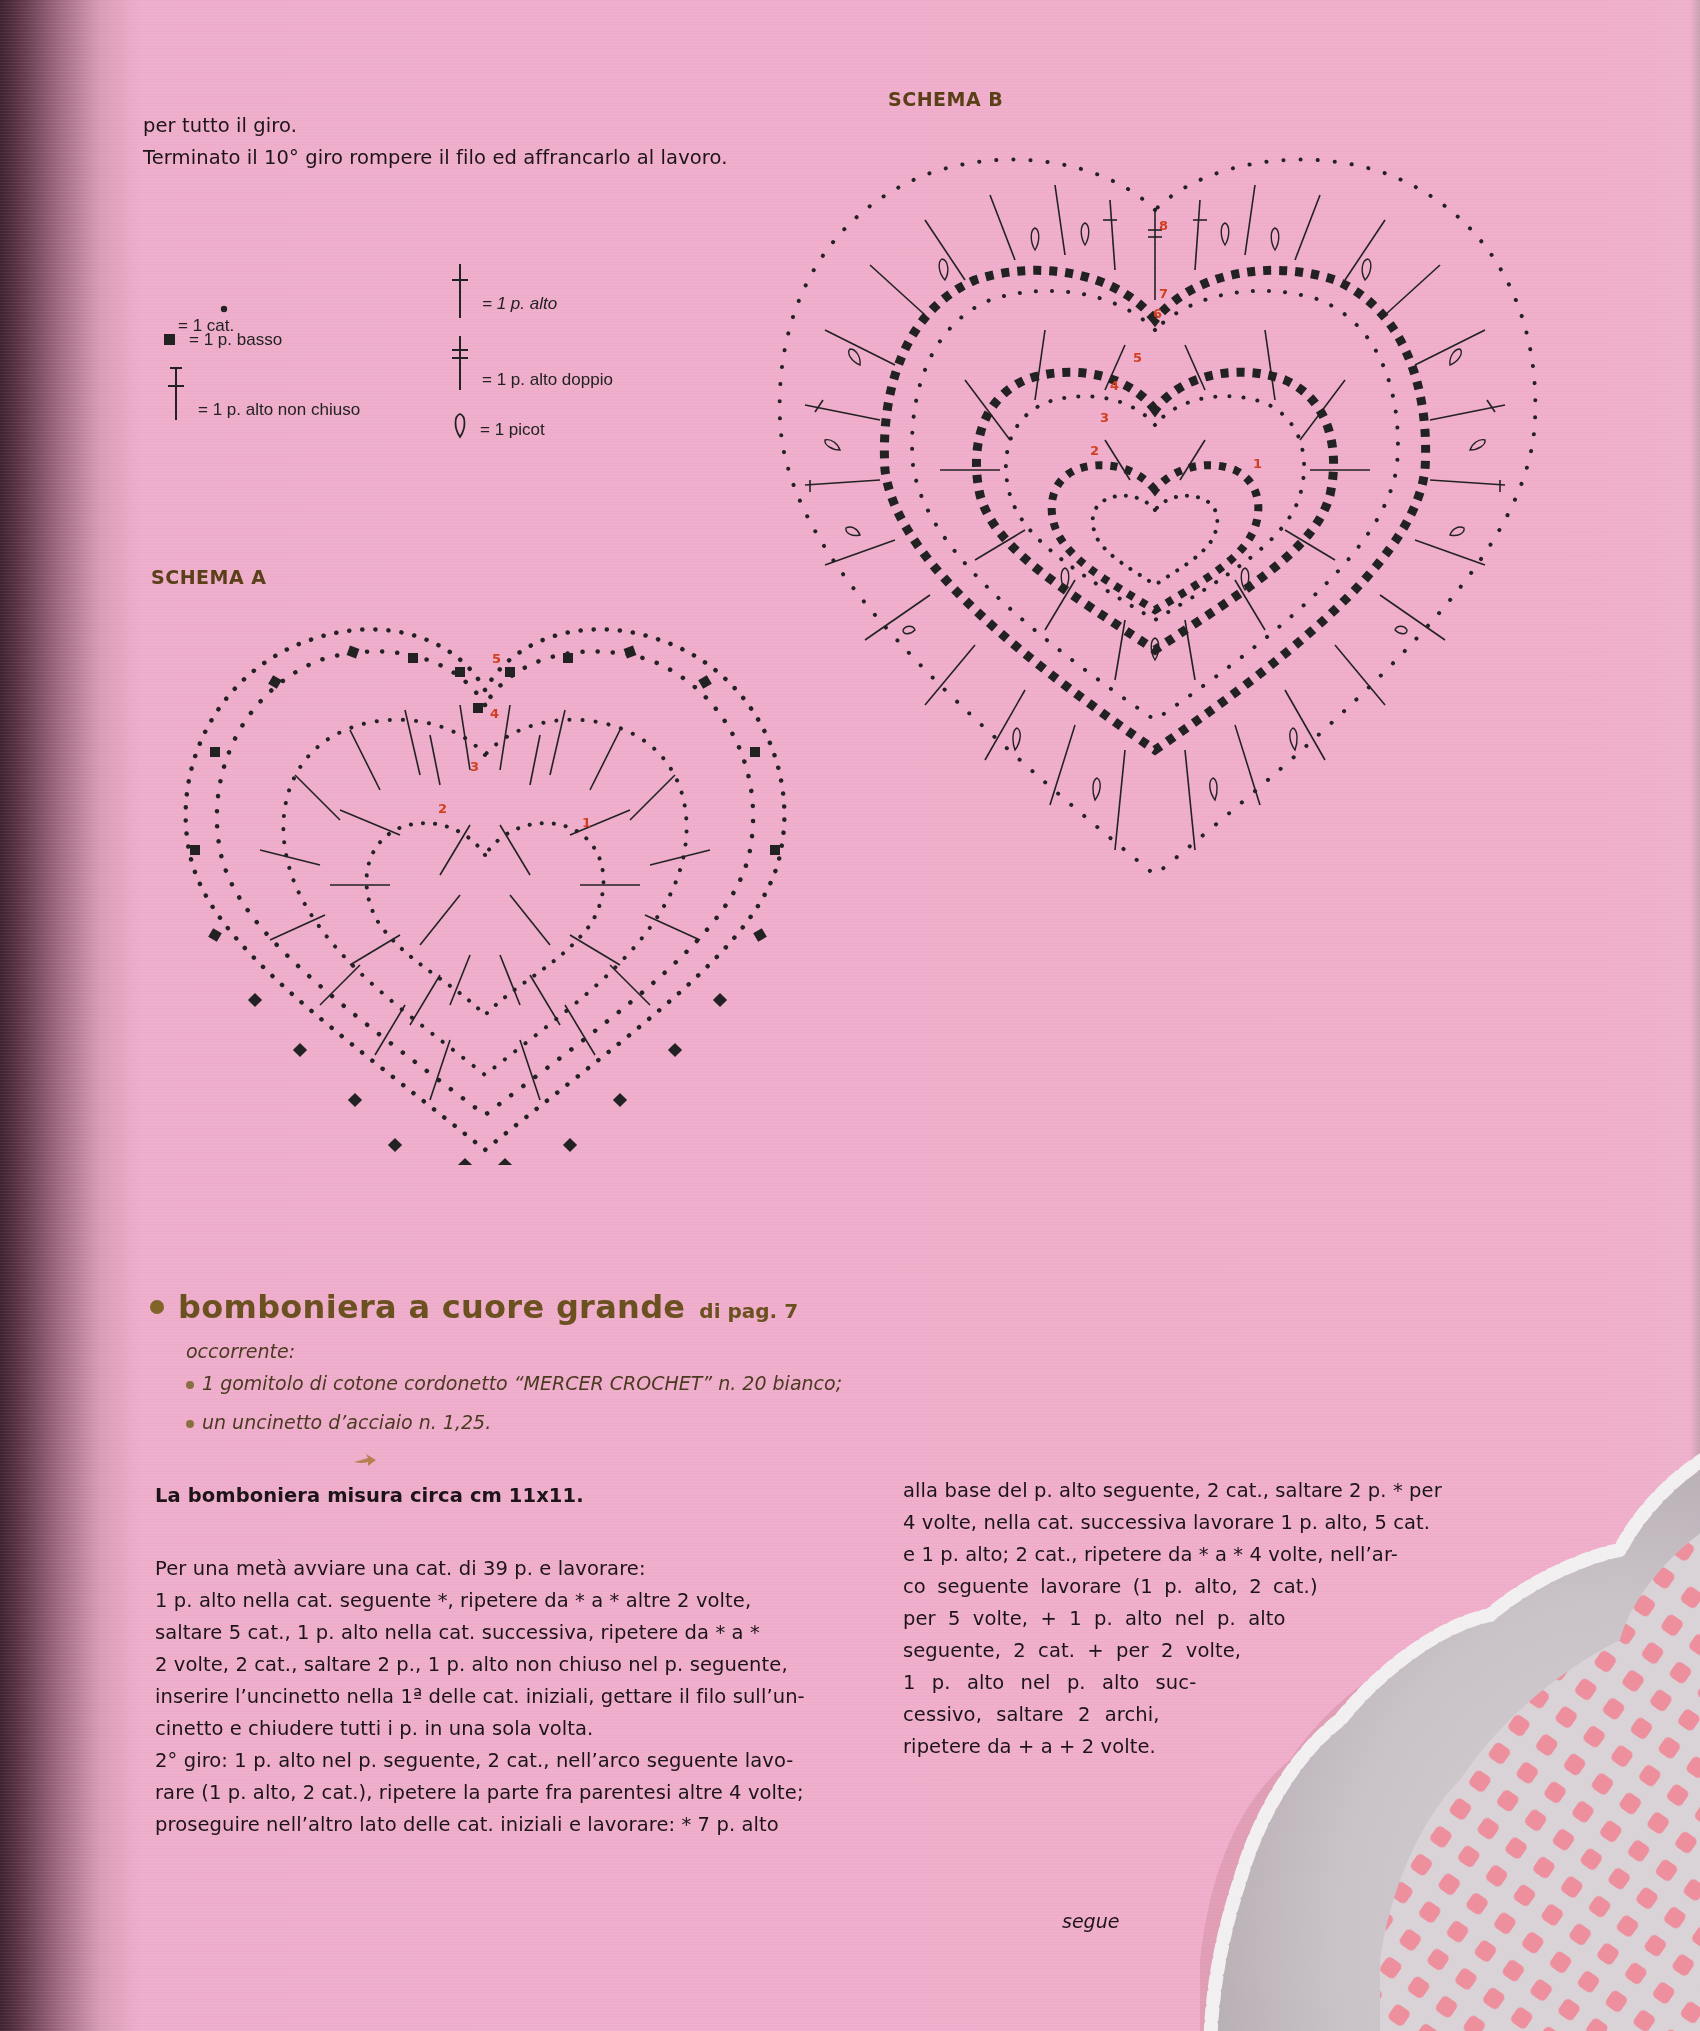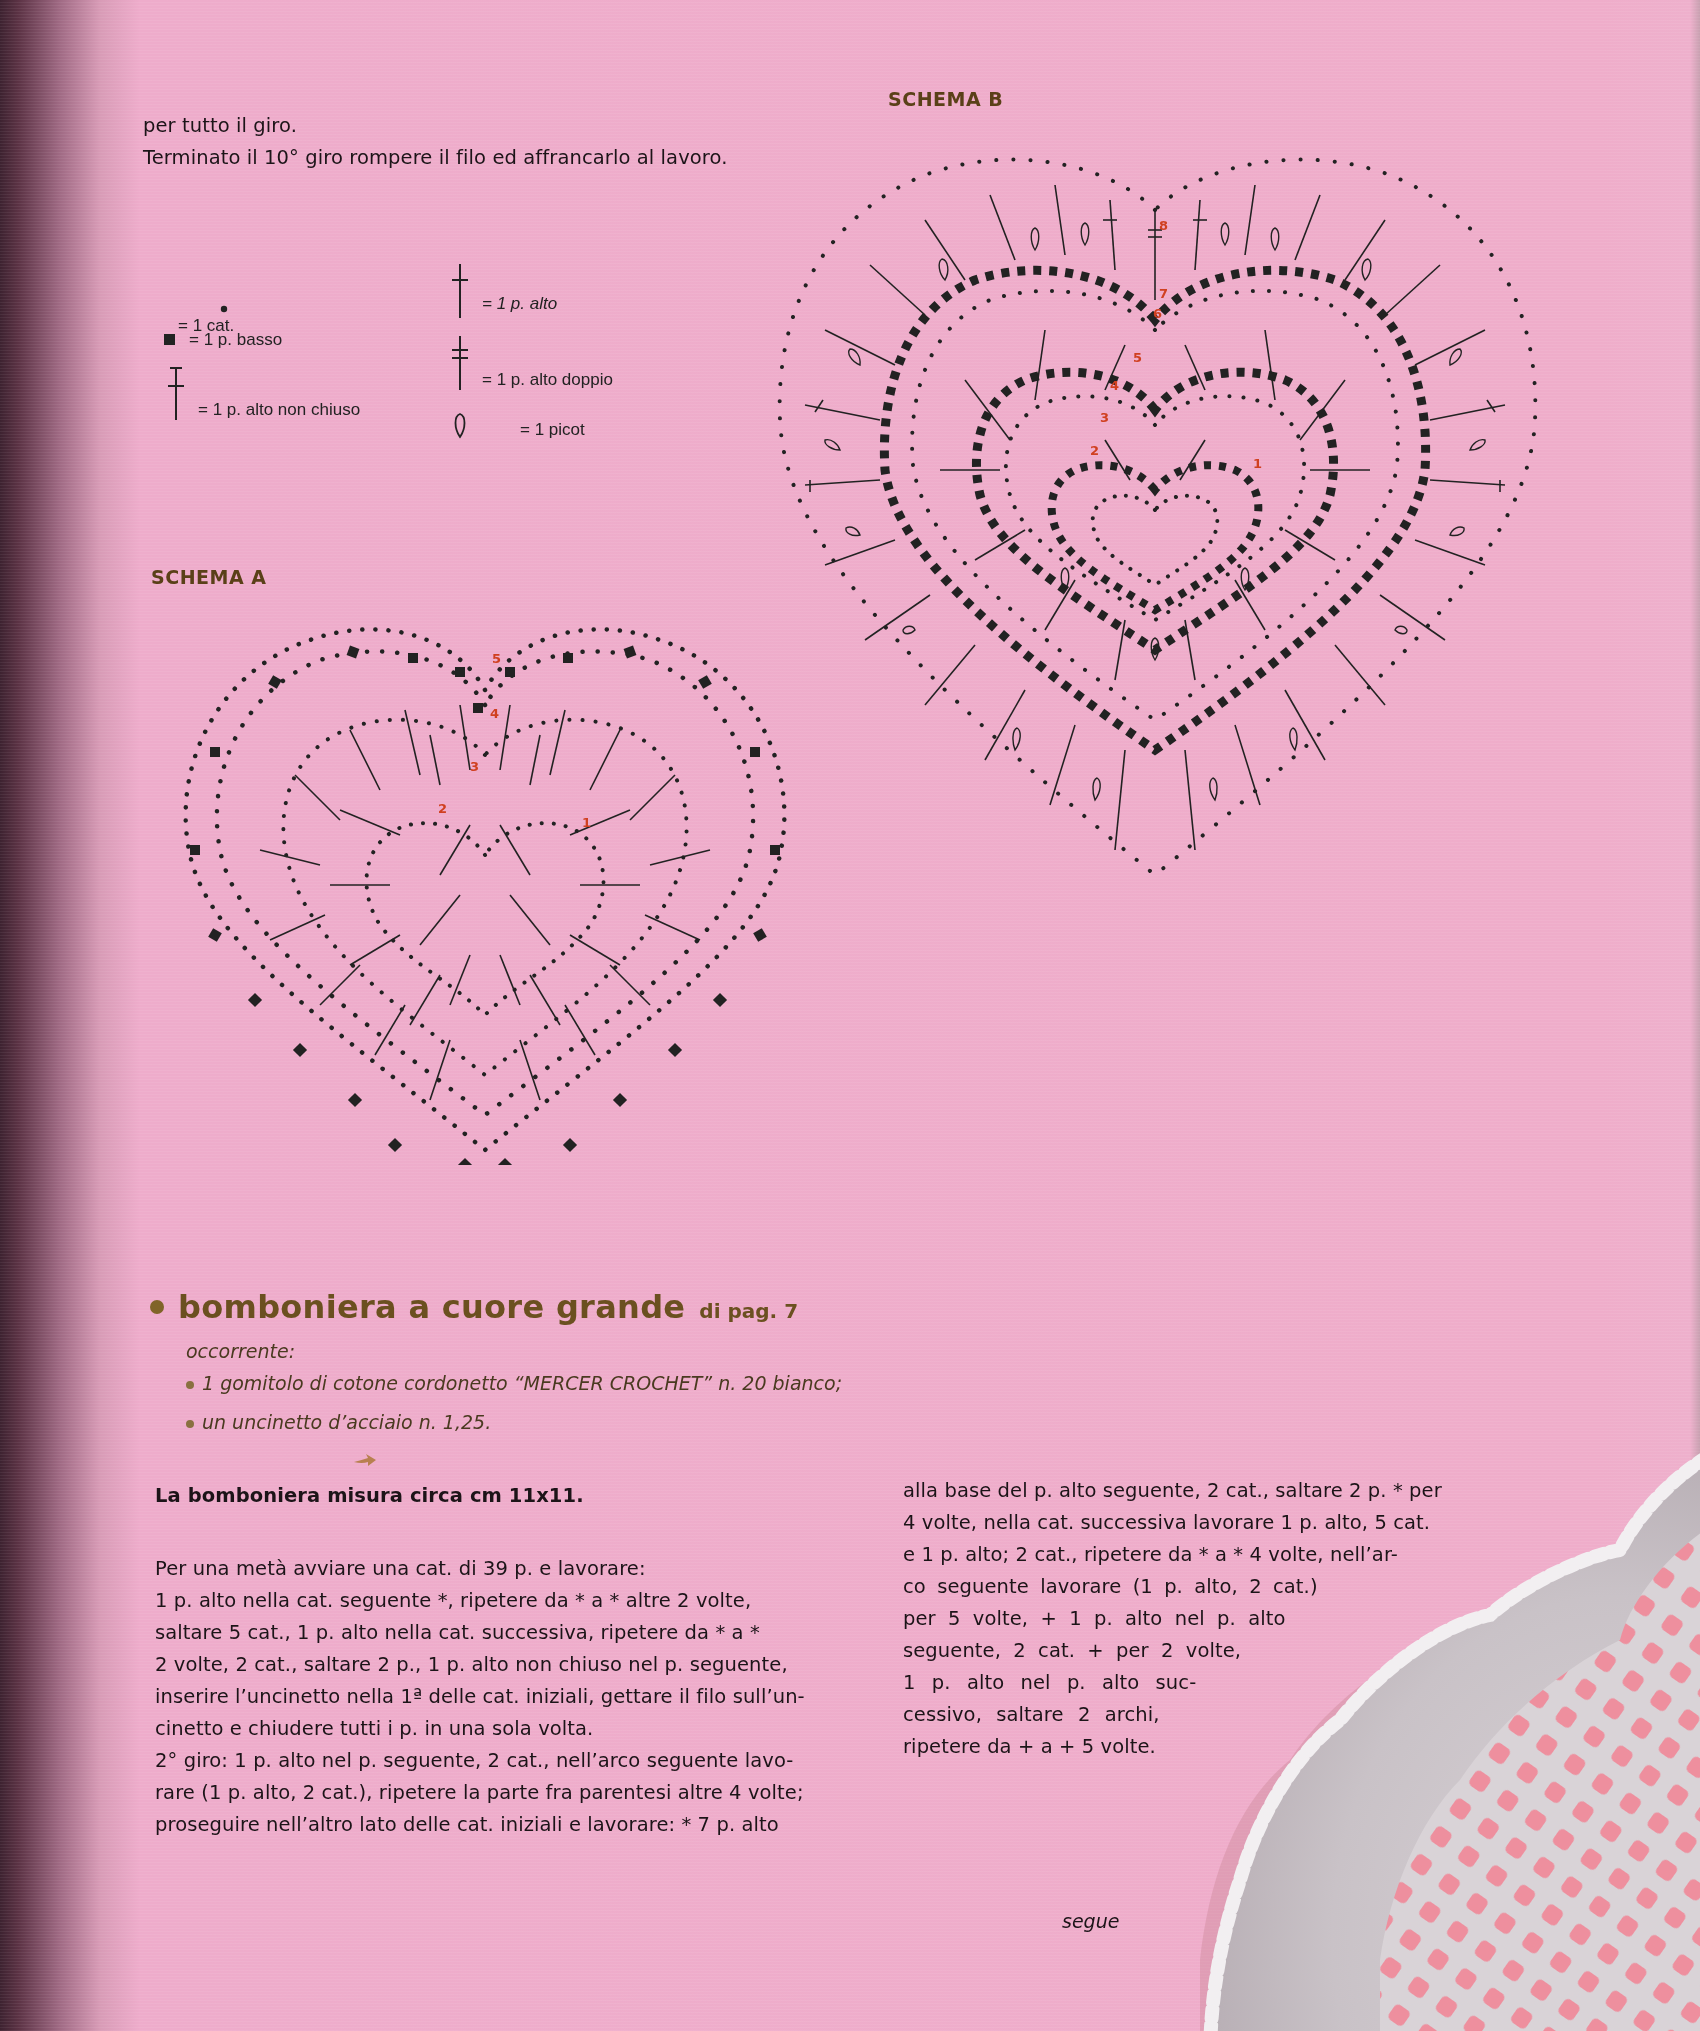--- a/index.html
+++ b/index.html
@@ -67,21 +67,21 @@
     <span style="margin-left:12px; margin-bottom:6px;font-style:italic;">= 1 p. alto</span>
   </div>
   <div class="legend-item" style="left:450px; top:334px;">
     <svg width="20" height="58">
       <line x1="10" y1="2" x2="10" y2="56" stroke="#222" stroke-width="2"></line>
       <line x1="2" y1="16" x2="18" y2="16" stroke="#222" stroke-width="2"></line>
       <line x1="2" y1="24" x2="18" y2="24" stroke="#222" stroke-width="2"></line>
     </svg>
     <span style="margin-left:12px; margin-bottom:2px;">= 1 p. alto doppio</span>
   </div>
-  <div class="legend-item" style="left:452px; top:410px;gap:40px;">
+  <div class="legend-item" style="left:452px; top:410px;">
     <svg width="16" height="30">
       <path d="M8 27 C2 18 2 6 8 4 C14 6 14 18 8 27 Z" fill="none" stroke="#222" stroke-width="1.8"></path>
     </svg>
     <span style="margin-left:12px;">= 1 picot</span>
   </div>
 </div>
 
 <div class="txt schema-label" style="left:888px; top:88px;">SCHEMA B</div>
 <div class="txt schema-label" style="left:151px; top:566px;">SCHEMA A</div>
 
@@ -331,16 +331,16 @@
 
 <div style="position:absolute; left:903px; top:1475px;">
   <div class="body-text">alla base del p. alto seguente, 2 cat., saltare 2 p. * per</div>
   <div class="body-text">4 volte, nella cat. successiva lavorare 1 p. alto, 5 cat.</div>
   <div class="body-text">e 1 p. alto; 2 cat., ripetere da * a * 4 volte, nell’ar-</div>
   <div class="body-text" style="word-spacing:5px;">co seguente lavorare (1 p. alto, 2 cat.)</div>
   <div class="body-text" style="word-spacing:6px;">per 5 volte, + 1 p. alto nel p. alto</div>
   <div class="body-text" style="word-spacing:6px;">seguente, 2 cat. + per 2 volte,</div>
   <div class="body-text" style="word-spacing:10px;">1 p. alto nel p. alto suc-</div>
   <div class="body-text" style="word-spacing:8px;">cessivo, saltare 2 archi,</div>
-  <div class="body-text">ripetere da + a + 5 volte.</div>
+  <div class="body-text">ripetere da + a + 2 volte.</div>
 </div>
 
 <div class="txt" style="left:1062px; top:1910px; font-style:italic; font-size:19px;">segue</div>
 
 </body></html>

